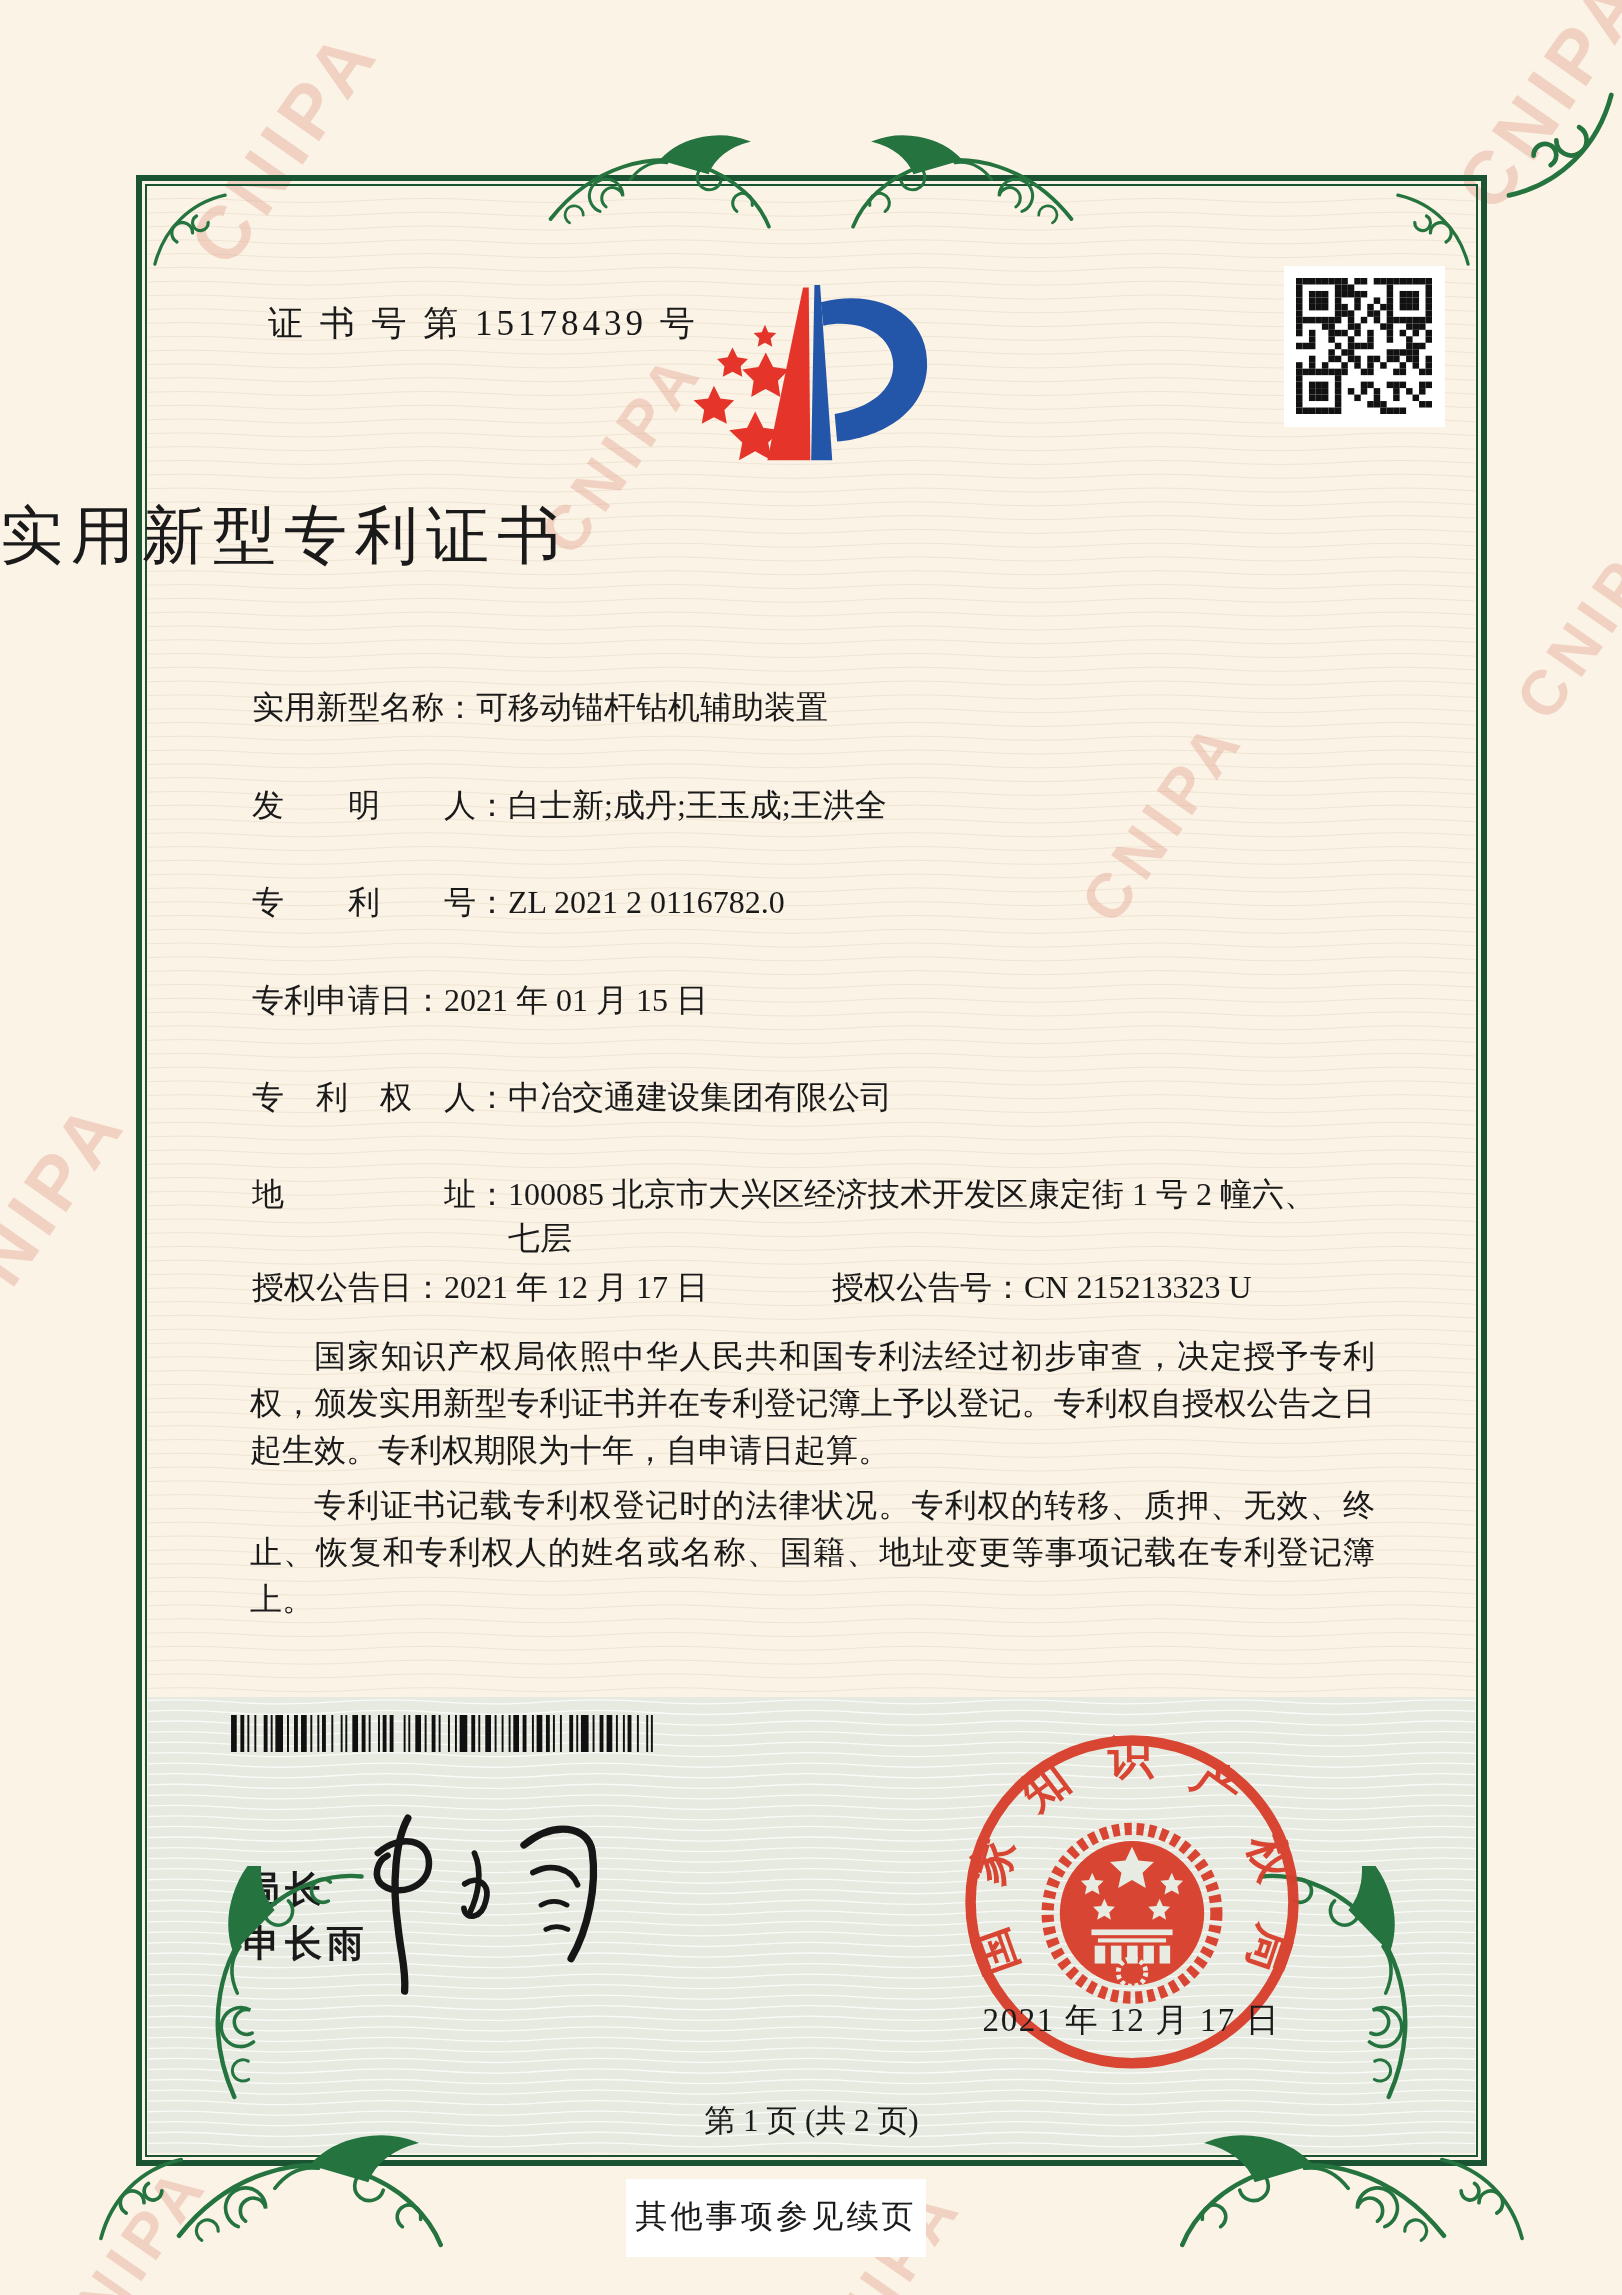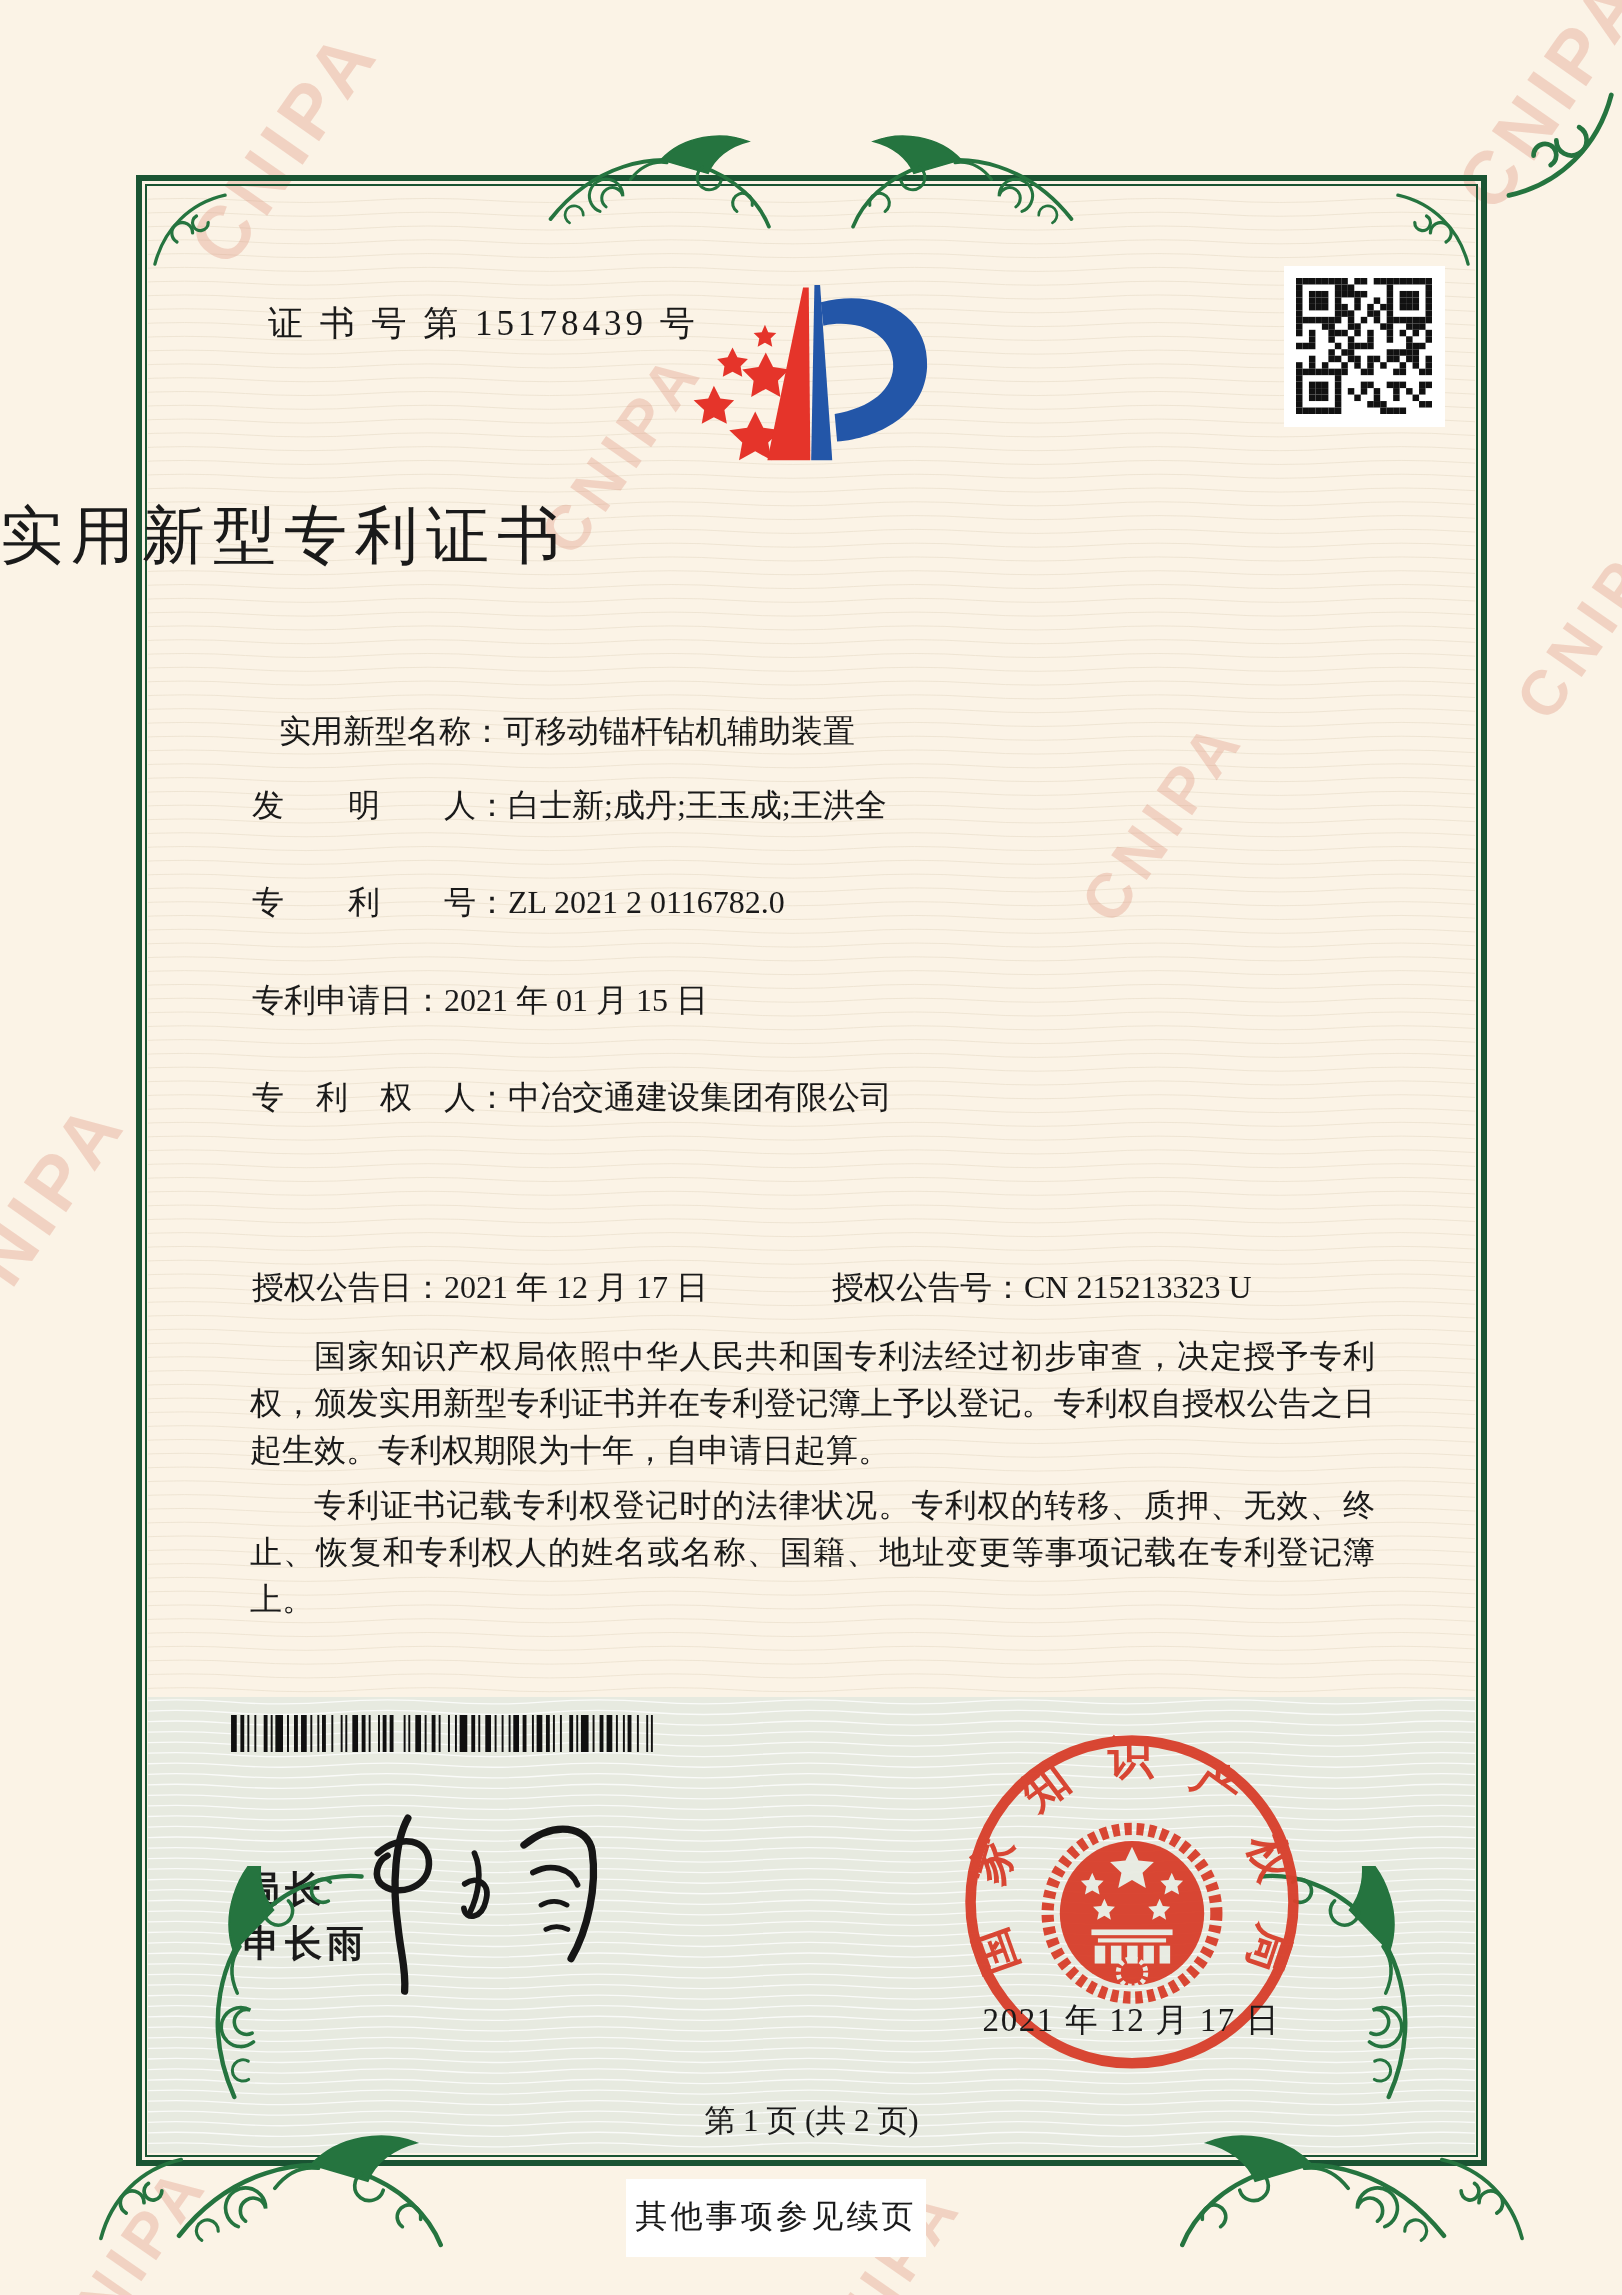--- a/index.html
+++ b/index.html
@@ -554,34 +554,37 @@
         <rect x="48" y="160" width="8" height="8"></rect>
         <rect x="104" y="160" width="8" height="8"></rect>
         <rect x="112" y="160" width="8" height="8"></rect>
         <rect x="120" y="160" width="8" height="8"></rect>
         <rect x="128" y="160" width="8" height="8"></rect>
       </svg>
   </div>
 
   <div class="title">实用新型专利证书</div>
 
-  <div class="frow" style="top:710px;margin-left:27px;">
+  <div class="frow" style="top:686px;">
     <span>实用新型名称：</span><span>可移动锚杆钻机辅助装置</span>
   </div>
   <div class="frow" style="top:784px;">
     <span>发　　明　　人：</span><span>白士新;成丹;王玉成;王洪全</span>
   </div>
   <div class="frow" style="top:881px;">
     <span>专　　利　　号：</span><span>ZL 2021 2 0116782.0</span>
   </div>
   <div class="frow" style="top:979px;">
     <span>专利申请日：</span><span>2021 年 01 月 15 日</span>
   </div>
   <div class="frow" style="top:1076px;">
     <span>专　利　权　人：</span><span>中冶交通建设集团有限公司</span>
+  </div>
+  <div class="frow" style="top:1173px;">
+    <span>地　　　　　址：</span><span class="addr-val" style="width:860px;"><span>100085  北京市大兴区经济技术开发区康定街 1 号 2 幢六、</span><br><span>七层</span></span>
   </div>
   <div class="frow" style="top:1266px;">
     <span>
       <span>授权公告日：</span><span>2021 年 12 月 17 日</span>
     </span>
     <span class="grant-no">
       <span>授权公告号：</span><span>CN 215213323 U</span>
     </span>
   </div>
 

